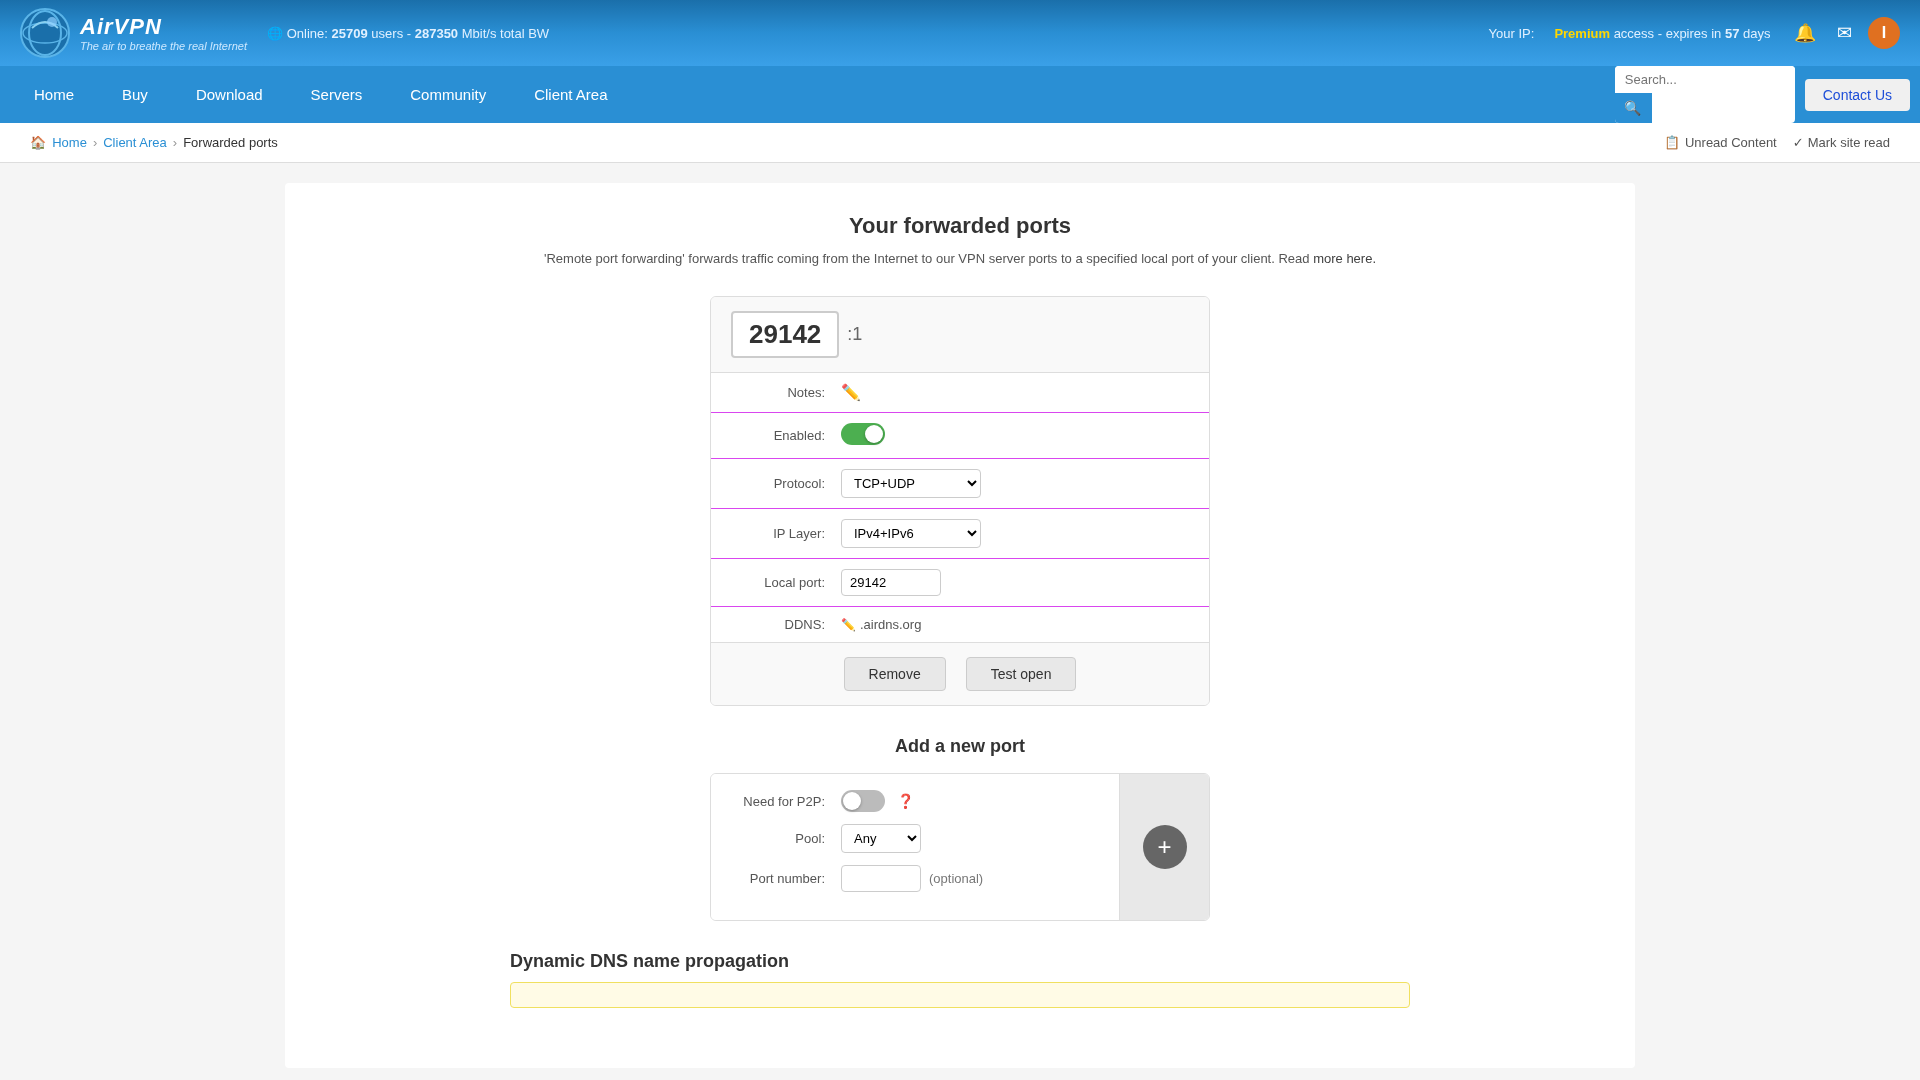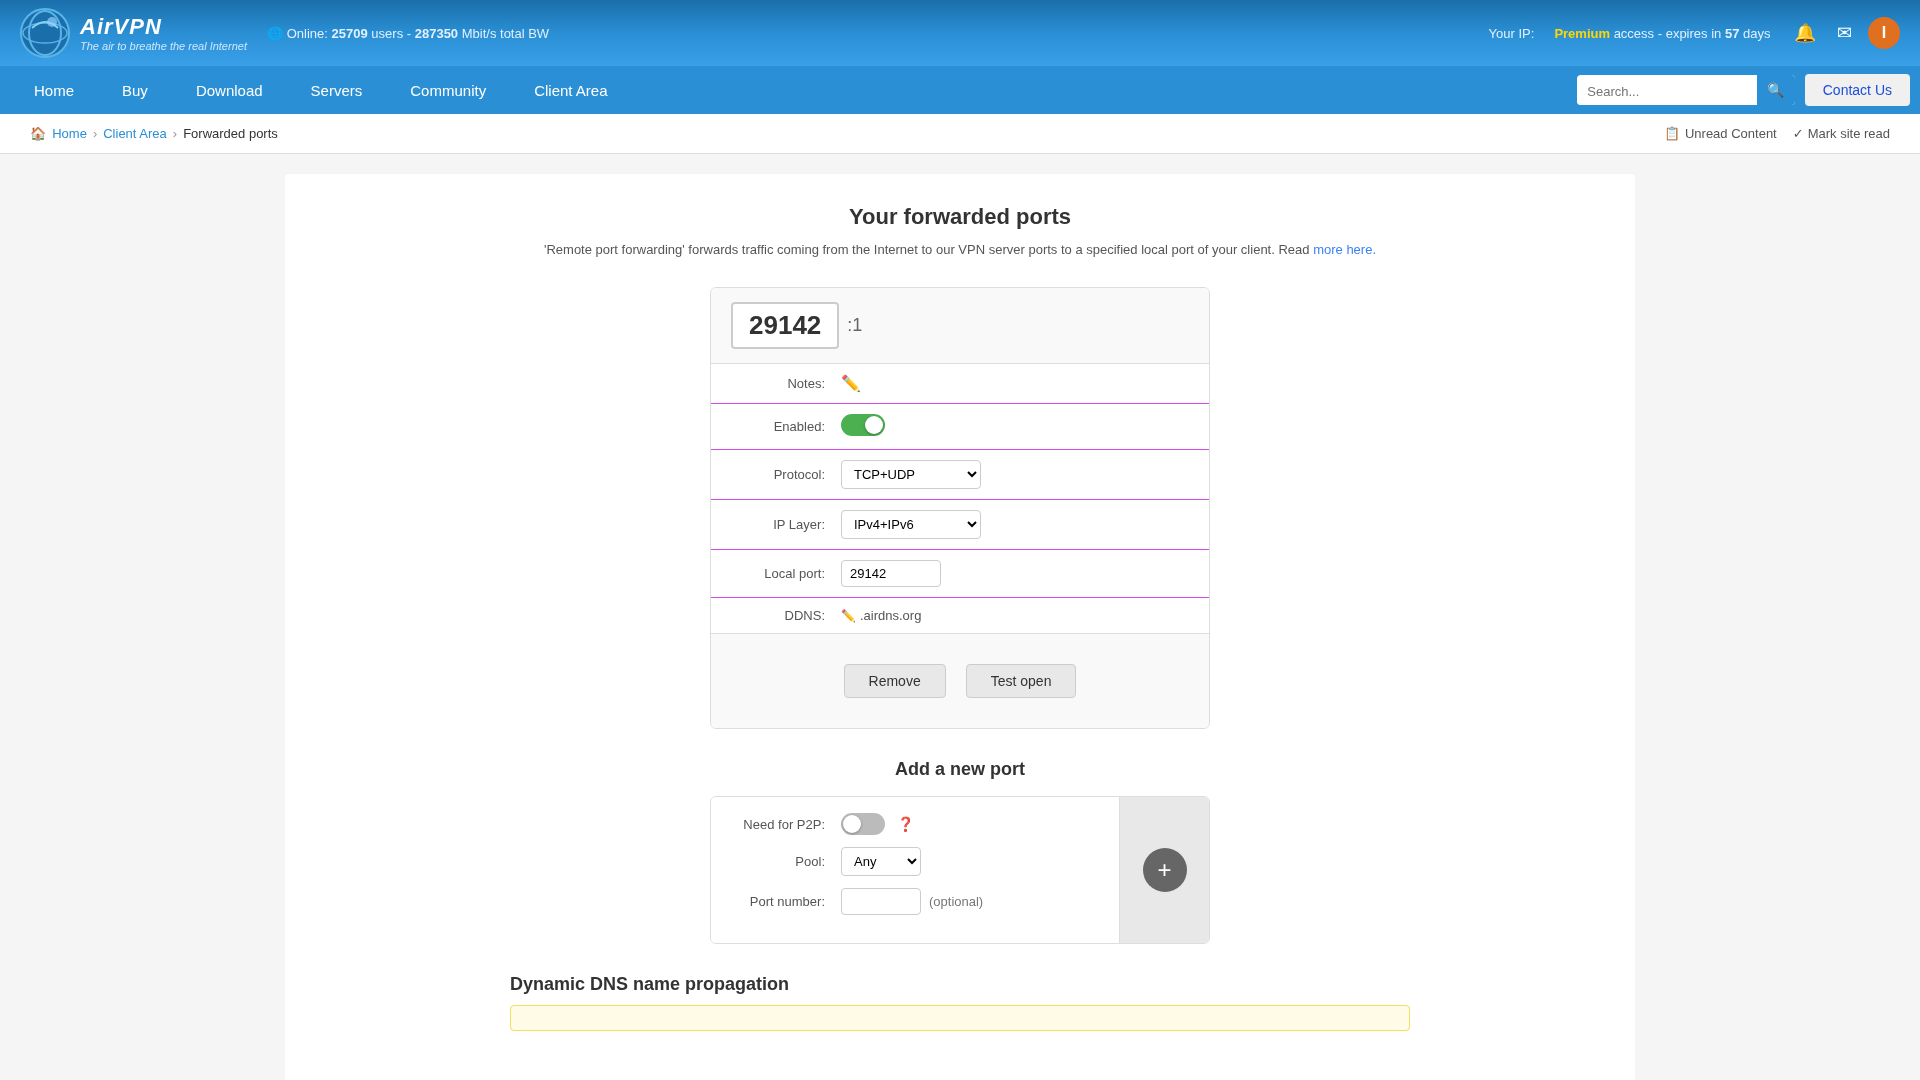--- a/index.html
+++ b/index.html
@@ -107,24 +107,25 @@
       transition: background 0.2s;
     }
     .nav-right {
       display: flex;
       align-items: center;
       gap: 10px;
       margin-left: auto;
     }
     .search-box {
       display: flex;
-      align-items: flex-end;
+      align-items: flex-start;
       background: white;
       border-radius: 4px;
       overflow: hidden;
+      flex-direction: column;
     }
     .search-input {
       border: none;
       outline: none;
       padding: 6px 10px;
       font-size: 13px;
       width: 180px;
       color: #999;
     }
     .search-btn {
@@ -201,21 +202,21 @@
       font-weight: bold;
       color: #333;
       margin-bottom: 12px;
     }
     .page-desc {
       text-align: center;
       font-size: 13px;
       color: #555;
       margin-bottom: 30px;
     }
-    .page-desc a { color: #3b82f6; text-decoration: none; }
+    .page-desc a { color: #404040; text-decoration: none; }
 
     
     .port-card {
       border: 1px solid #ddd;
       border-radius: 6px;
       max-width: 500px;
       margin: 0 auto 30px auto;
       overflow: hidden;
     }
     .port-header {
@@ -315,21 +316,21 @@
     .notes-edit {
       color: #2a8fd4;
       cursor: pointer;
       font-size: 16px;
     }
 
     
     .port-actions {
       display: flex;
       gap: 20px;
-      padding: 30px 20px;
+      padding: 14px 20px;
       background: #f9f9f9;
       border-top: 1px solid #ddd;
       justify-content: center;
     }
     .btn-remove {
       background: #e8e8e8;
       border: 1px solid #ccc;
       border-radius: 4px;
       padding: 8px 24px;
       cursor: pointer;

